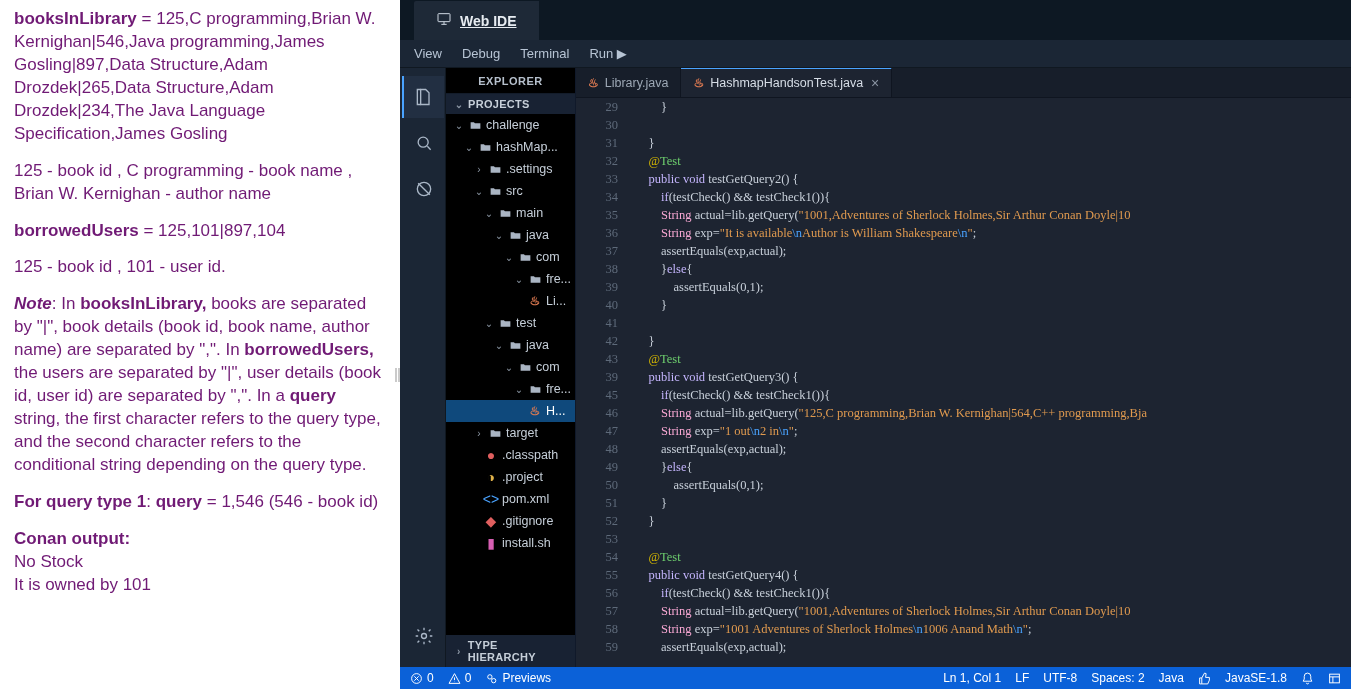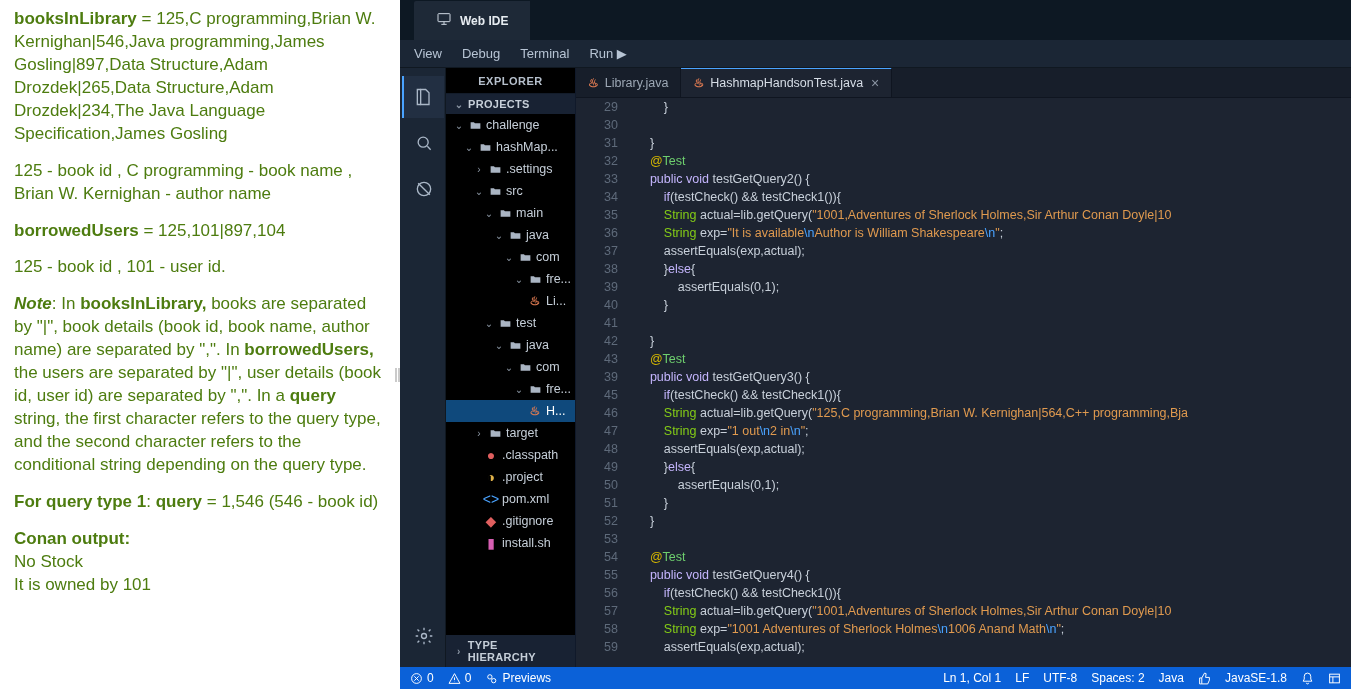--- a/index.html
+++ b/index.html
@@ -1,33 +1,33 @@
 <!DOCTYPE html>
 <html><head>
 <meta charset="utf-8">
 <style>
   * { box-sizing: border-box; margin: 0; padding: 0; }
   body { font-family: -apple-system, BlinkMacSystemFont, "Segoe UI", Helvetica, Arial, sans-serif; font-size: 14px; background: #fff; overflow: hidden; width: 1351px; height: 689px; display: flex; }
   
   
-  .doc-panel { width: 400px; height: 617px; padding: 8px 14px; overflow: hidden; background: #fff; color: #4d7c0f; font-size: 17px; line-height: 1.35; position: relative; }
+  .doc-panel { width: 400px; height: 617px; padding: 8px 14px; overflow: hidden; background: #fff; color: #701a75; font-size: 17px; line-height: 1.35; position: relative; }
   .doc-panel p { margin-bottom: 14px; }
   .doc-panel .nomargin { margin-bottom: 0; }
   .doc-panel b { font-weight: 700; }
   .doc-panel i { font-style: italic; }
   .doc-gutter { position: absolute; right: -5px; top: 350px; width: 10px; height: 50px; display: flex; flex-direction: column; justify-content: center; }
   .gutter-dot-row { display: flex; gap:1px;}
   .gutter-dot { width:2px; height:2px; background:#b9b9b9; border-radius:50%; }
   
   
   .ide { flex: 1; display: flex; flex-direction: column; background: #1e2530; color: #c9d1d9; position: relative; }
   
   
   .ide-titlebar { height: 40px; background: #0d1823; display: flex; align-items: flex-end; }
-  .ide-title-tab { display: flex; align-items: center; gap: 8px; padding: 10px 22px; background: #1e2937; color: #e7ecf1; font-weight: 600; font-size: 12px; border-top-left-radius: 2px; margin-left: 14px; }
+  .ide-title-tab { display: flex; align-items: center; gap: 8px; padding: 10px 22px; background: #1e2937; color: #e7ecf1; font-weight: 600; font-size: 14px; border-top-left-radius: 2px; margin-left: 14px; text-decoration: underline; }
   .ide-title-tab svg { width: 16px; height: 16px; fill:none; stroke:#cfd8e3; stroke-width:1.5;}
   
   
   .menu-bar { height: 28px; background: #1b2635; display: flex; align-items: center; gap: 20px; padding: 0 14px; color: #b7c4d4; font-size: 13px; border-bottom: 1px solid #101821;}
   .menu-bar span { cursor:default; }
   
   
   .ide-main { flex:1; display:flex; overflow:hidden; }
   
   
@@ -52,27 +52,27 @@
   .java-icon { color:#e07b52; font-size:12px; font-weight:700;}
   
   
   .editor-area { flex:1; display:flex; flex-direction:column; background:#1d2431; overflow:hidden;}
   .editor-tabs { height:30px; display:flex; align-items:stretch; background:#171e2a; border-bottom:1px solid #0f1520;}
   .etab { display:flex; align-items:center; gap:6px; padding:0 12px; font-size:12.5px; color:#9da8b5; border-right:1px solid #0f1520; cursor:pointer;}
   .etab.active { background:#1d2431; color:#d6dde6; border-top:2px solid #4aa3ff; padding-top:0; margin-top:-1px;}
   .etab .jicon{ color:#e07b52; font-weight:700; font-size:12px;}
   .etab .close{ color:#8b95a3; font-size:14px; margin-left:2px;}
   
-  .code-scroll { flex:1; display:flex; overflow:hidden; font-family: Liberation Sans, sans-serif; font-size:12.5px; line-height:18px;justify-content:center;}
+  .code-scroll { flex:1; display:flex; overflow:hidden; font-family: Liberation Serif, serif; font-size:12.5px; line-height:18px;justify-content:center;}
   .gutter { width:60px; text-align:right; padding:0 18px 0 0; color:#5e6a7a; background:#1d2431; user-select:none;}
   .gutter div{ height:18px;}
   .code { flex:1; overflow:hidden; white-space:pre; color:#c8d0da;}
   .code div{ height:18px;}
   .tok-kw { color:#c4b5fd;}            
-  .tok-type { color:#84cc16;}           
+  .tok-type { color:#f9a8d4;}           
   .tok-at { color:#d6b800;}            
   .tok-test { color:#6ecf6e;}          
   .tok-str { color:#e09a4f;}
   .tok-esc { color:#4aa3ff;}
   
   
   .status-bar { height:22px; background:#0b61d8; color:#fff; display:flex; align-items:center; font-size:12px; padding:0 10px; gap:14px;}
   .status-left{ display:flex; align-items:center; gap:14px;}
   .status-right{ margin-left:auto; display:flex; align-items:center; gap:14px;}
   .status-bar svg{ width:13px; height:13px; stroke:#fff; fill:none; stroke-width:1.8; vertical-align:middle;}

